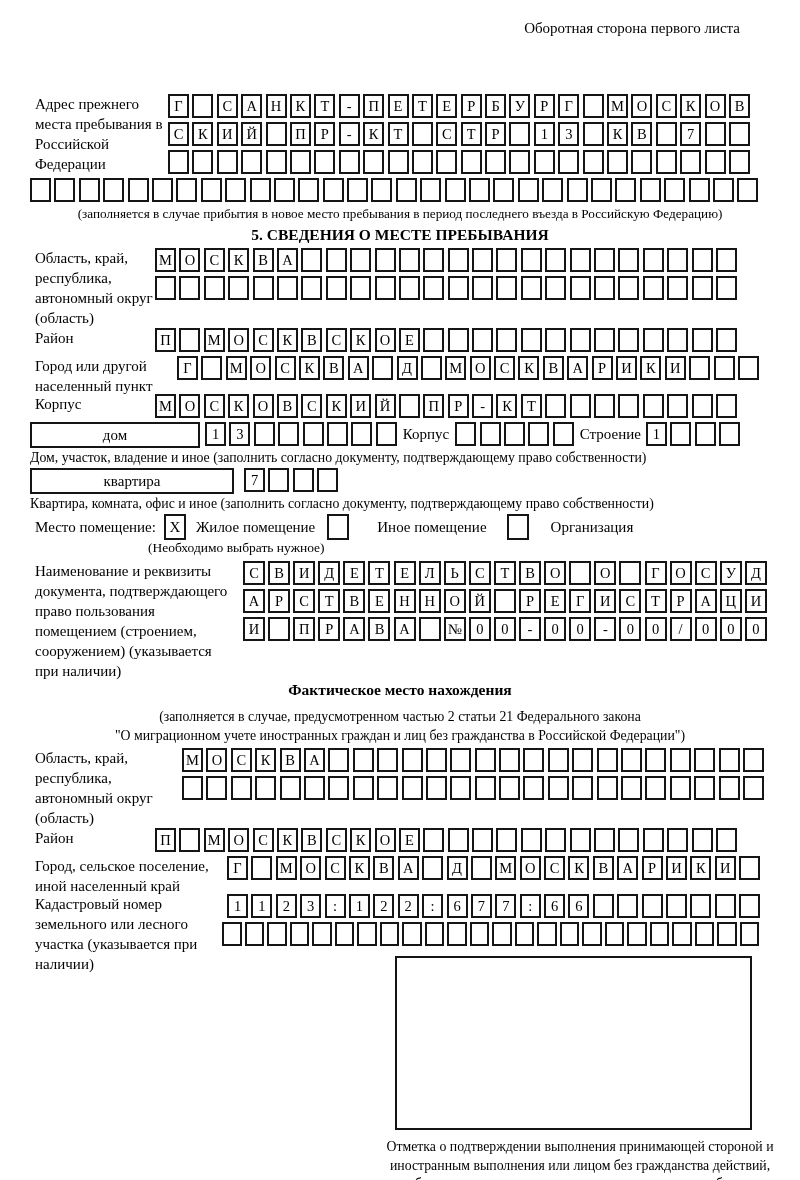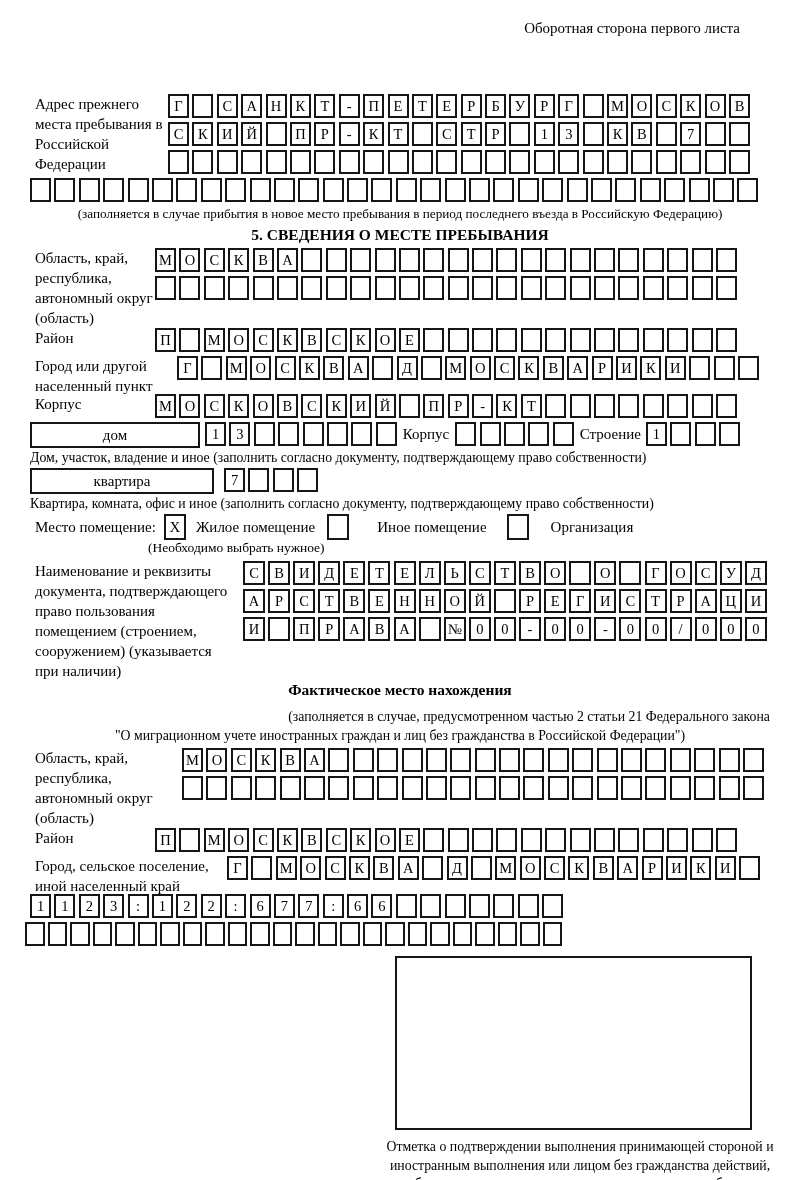--- a/index.html
+++ b/index.html
@@ -336,21 +336,21 @@
       <div class="cells" style="margin-left:5px;">
           <span class="cell">1</span>
           <span class="cell"></span>
           <span class="cell"></span>
           <span class="cell"></span>
         </div>
     </div>
     <div class="hint-left">Дом, участок, владение и иное (заполнить согласно документу, подтверждающему право собственности)</div>
 
     <div style="display:flex; align-items:flex-start; height:28px;">
-      <div class="bigbox" style="width:184px;">квартира</div>
+      <div class="bigbox" style="width:204px;">квартира</div>
       <div class="cells" style="margin-left:10px;">
           <span class="cell">7</span>
           <span class="cell"></span>
           <span class="cell"></span>
           <span class="cell"></span>
         </div>
     </div>
     <div class="hint-left">Квартира, комната, офис и иное (заполнить согласно документу, подтверждающему право собственности)</div>
 
     <div class="mesto-row">
@@ -433,21 +433,21 @@
             <span class="cell">0</span>
             <span class="cell">/</span>
             <span class="cell">0</span>
             <span class="cell">0</span>
             <span class="cell">0</span>
           </div>
       </div>
     </div>
 
     <div class="heading" style="height:22px;">Фактическое место нахождения</div>
-    <div class="fact-note" style="margin-top:4px;text-align:right;">(заполняется в случае, предусмотренном частью 2 статьи 21 Федерального закона</div>
+    <div class="fact-note" style="margin-top:4px;">(заполняется в случае, предусмотренном частью 2 статьи 21 Федерального закона</div>
     <div class="fact-note">"О миграционном учете иностранных граждан и лиц без гражданства в Российской Федерации")</div>
 
     <div class="block" style="height:80px; margin-top:3px;">
       <div class="lbl" style="flex:0 0 152px;">Область, край, республика, автономный округ (область)</div>
       <div class="rows">
         <div class="cells">
             <span class="cell">М</span>
             <span class="cell">О</span>
             <span class="cell">С</span>
             <span class="cell">К</span>
@@ -553,20 +553,21 @@
           <span class="cell">А</span>
           <span class="cell">Р</span>
           <span class="cell">И</span>
           <span class="cell">К</span>
           <span class="cell">И</span>
           <span class="cell"></span>
         </div>
     </div>
 
     <div class="block" style="height:62px;">
+      <div class="lbl" style="flex:0 0 197px; padding-right:15px;">Кадастровый номер земельного или лесного участка (указывается при наличии)</div>
       <div class="rows">
         <div class="cells">
             <span class="cell">1</span>
             <span class="cell">1</span>
             <span class="cell">2</span>
             <span class="cell">3</span>
             <span class="cell">:</span>
             <span class="cell">1</span>
             <span class="cell">2</span>
             <span class="cell">2</span>

